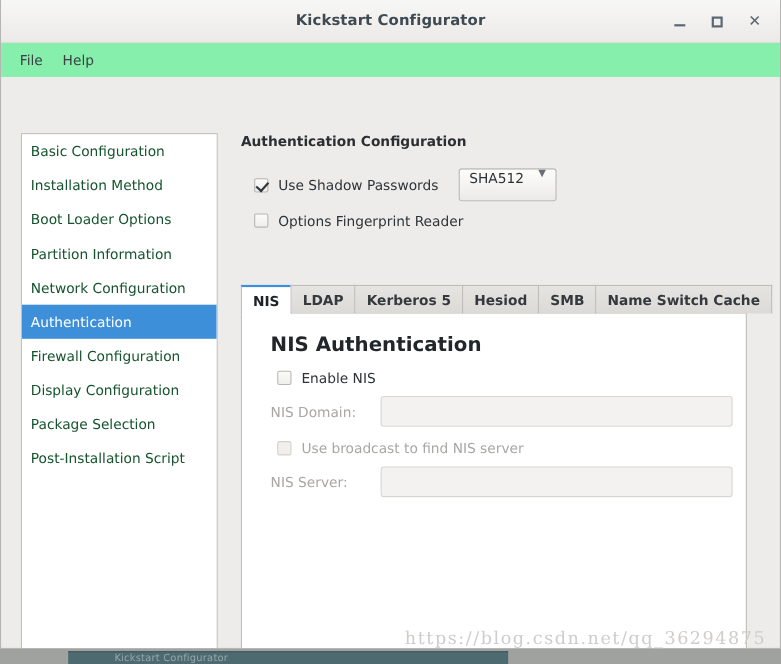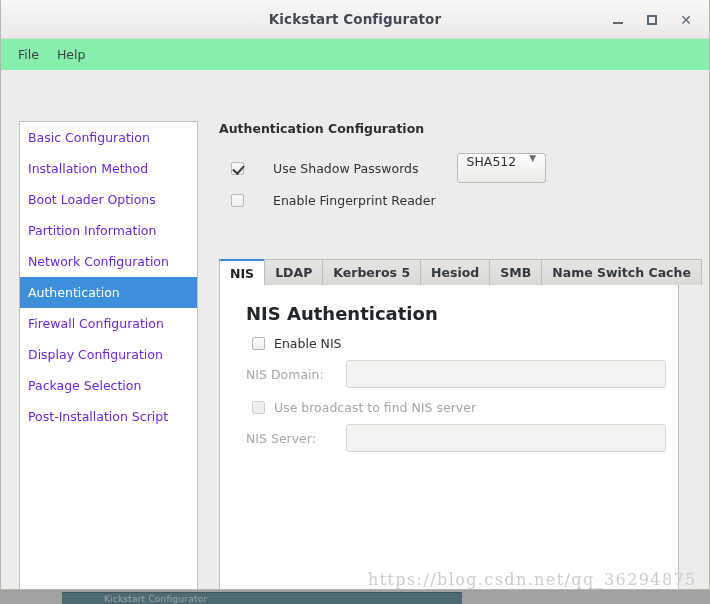--- a/index.html
+++ b/index.html
@@ -158,21 +158,21 @@
     background: #ffffff;
     border: 1px solid #c3c1be;
     overflow: hidden;
   }
   .side-item {
     height: 31px;
     display: flex;
     align-items: center;
     padding-left: 8px;
     font-size: 12.5px;
-    color: #6d28d9;
+    color: #14532d;
     cursor: pointer;
     white-space: nowrap;
   }
   .side-item.selected {
     background: #3e8fd9;
     color: #ffffff;
   }
 
   
   .content {
@@ -187,21 +187,20 @@
     font-weight: bold;
     color: #2b2f33;
     margin: 0 0 17px 2px;
   }
 
   .check-row {
     display: flex;
     align-items: center;
     margin-left: 14px;
     margin-bottom: 10px;
-    gap: 20px;
   }
   .check-row.second { margin-bottom: 13px; }
 
   .cb {
     width: 13px;
     height: 13px;
     border: 1px solid #b9b7b4;
     border-radius: 2px;
     background: linear-gradient(to bottom, #fbfbfa, #efeeec);
     position: relative;
@@ -403,21 +402,21 @@
           <div class="cb checked"></div>
           <div class="cb-label">Use Shadow Passwords</div>
           <div class="combo">
             <span>SHA512</span>
             <span class="arrow">▼</span>
           </div>
         </div>
 
         <div class="check-row second">
           <div class="cb"></div>
-          <div class="cb-label">Enable Fingerprint Reader</div>
+          <div class="cb-label">Options Fingerprint Reader</div>
         </div>
 
         <div class="tabs-wrap">
           <div class="tabstrip">
             <div class="tab active">NIS</div>
             <div class="tab">LDAP</div>
             <div class="tab">Kerberos 5</div>
             <div class="tab">Hesiod</div>
             <div class="tab">SMB</div>
             <div class="tab">Name Switch Cache</div>

